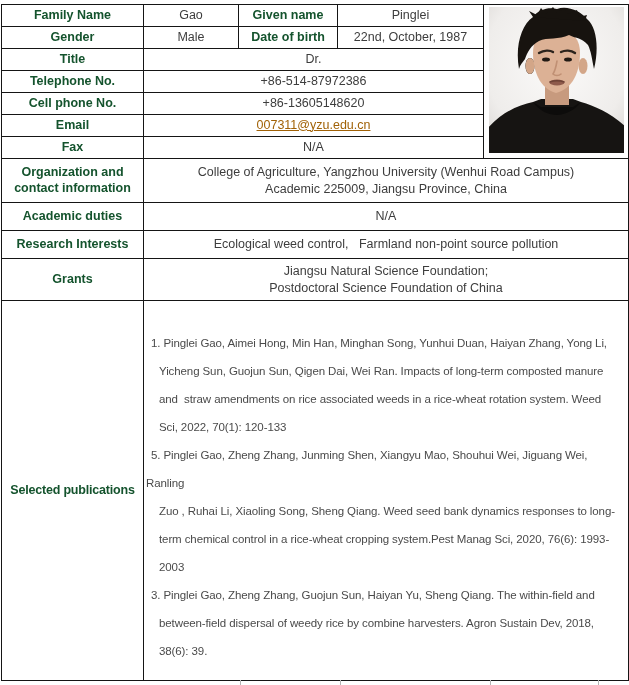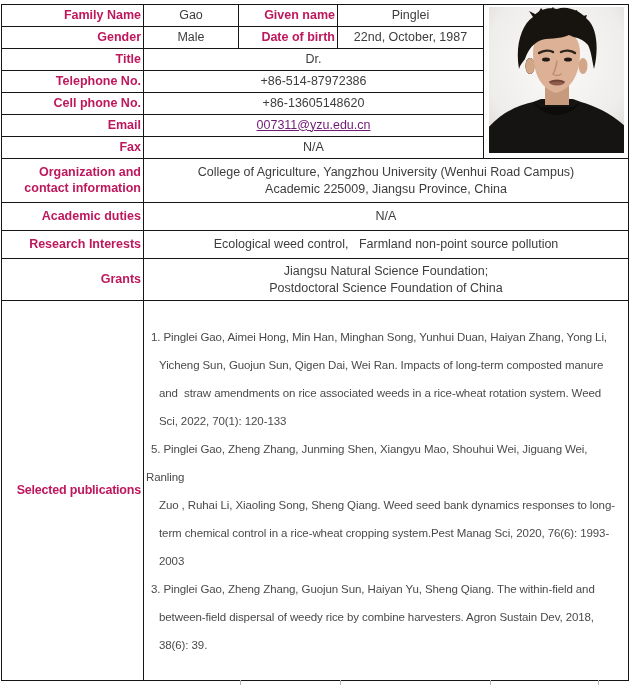--- a/index.html
+++ b/index.html
@@ -14,42 +14,42 @@
     position:absolute; top:4px; left:1px;
     width:627px; border-collapse:collapse; table-layout:fixed;
   }
   .profile td, .profile th {
     border:1px solid #151515;
     padding:0 2px;
     vertical-align:middle;
     overflow:hidden;
   }
   .profile th {
-    font-size:12.5px; font-weight:bold; color:#be185d;
-    text-align:right; line-height:1.25;
+    font-size:12.5px; font-weight:bold; color:#14532d;
+    text-align:center; line-height:1.25;
   }
   .profile td.val {
     font-size:12.5px; color:#3d3d3d; text-align:center; line-height:1.25;
   }
   tr.h22 { height:22px; }
   tr.h44 { height:44px; }
   tr.h28 { height:28px; }
   tr.h42 { height:42px; }
   tr.hpub { height:380px; }
 
-  a.email-link { color:#701a75; text-decoration:underline; cursor:pointer; }
+  a.email-link { color:#a16207; text-decoration:underline; cursor:pointer; }
 
   .two-line div { line-height:17px; }
 
   
   td.photo-cell { padding:0; text-align:center; vertical-align:middle; }
   .photo-frame { display:inline-block; width:135px; height:146px; }
 
   
-  td.pub-cell { vertical-align:top; padding:22px 2px 0 1px; }
+  td.pub-cell { vertical-align:top; padding:28px 2px 0 1px; }
   .pub-line {
     font-size:11.5px; letter-spacing:-0.1px; line-height:28px;
     color:#4a4a4a; white-space:nowrap; text-align:left;
   }
   .ind-num   { padding-left:6px; }
   .ind-cont  { padding-left:14px; }
   .ind-flush { padding-left:1px; }
 
   
   .cut-tick { position:absolute; top:680px; width:1px; height:5px; background:#b4b4b4; }

